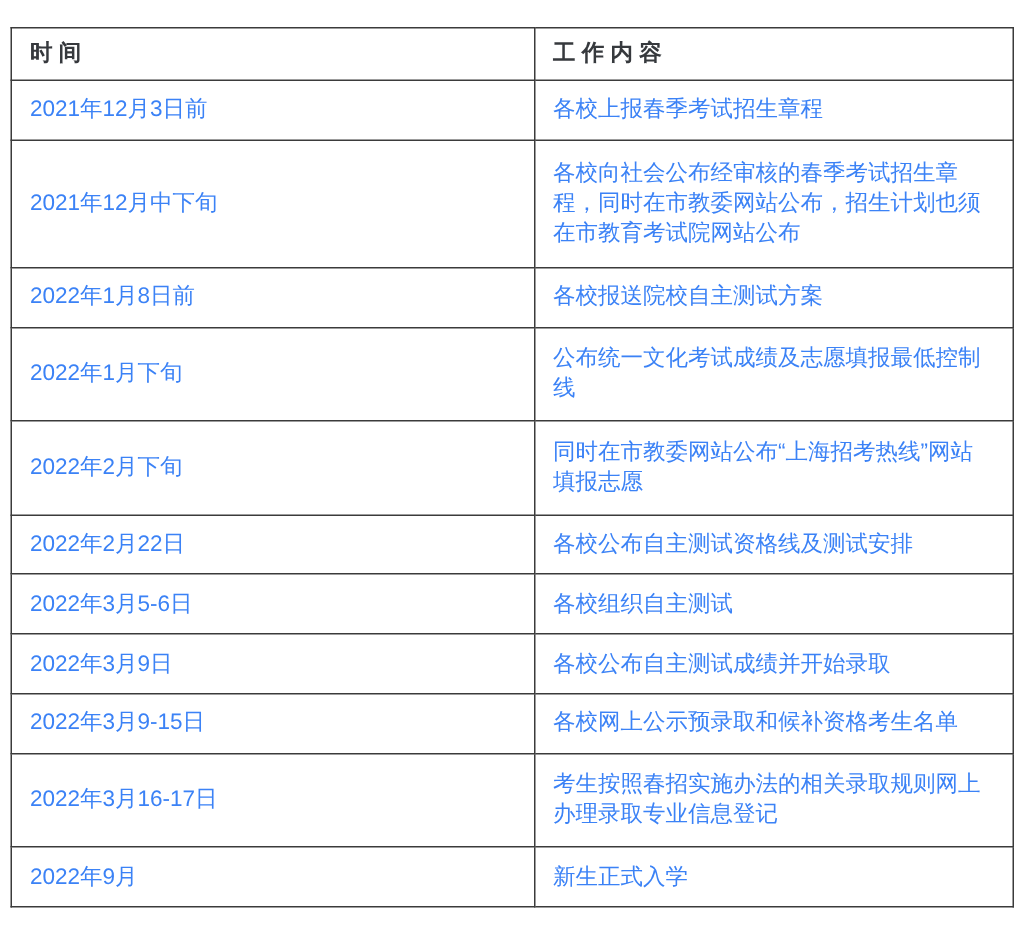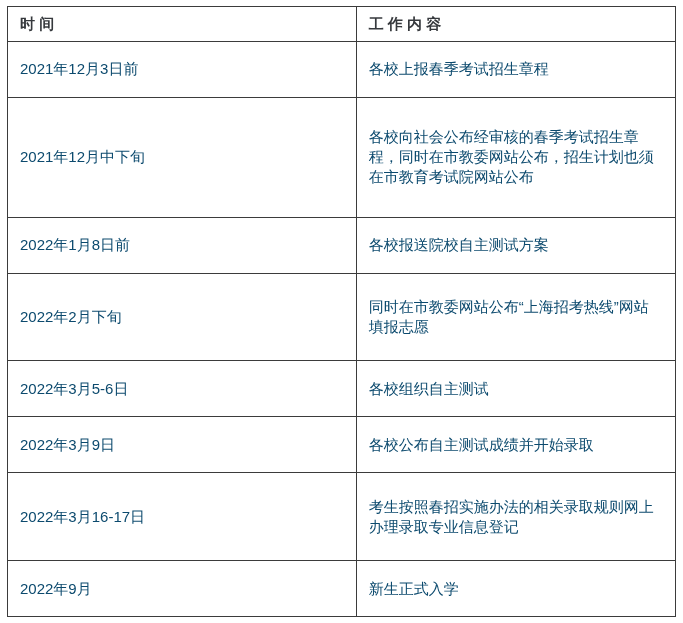--- a/index.html
+++ b/index.html
@@ -5,40 +5,40 @@
   html, body {
     margin: 0;
     padding: 0;
     background: #ffffff;
     font-family: "Liberation Sans", "DejaVu Sans", sans-serif;
   }
   .page {
     width: 683px;
     height: 623px;
     box-sizing: border-box;
-    padding: 6px 7px;
+    padding: 18px 7px;
     background: #ffffff;
     overflow: hidden;
   }
   table.schedule {
     width: 100%;
     height: 100%;
     border-collapse: collapse;
     table-layout: fixed;
     background: #ffffff;
   }
   table.schedule col.time-col { width: 52.2%; }
   table.schedule col.task-col { width: 47.8%; }
   table.schedule th,
   table.schedule td {
     border: 1px solid #3b3b3b;
     padding: 7px 12px;
     font-size: 15px;
     line-height: 20px;
-    color: #0c4a6e;
+    color: #3b82f6;
     text-align: left;
     vertical-align: middle;
     word-break: break-all;
   }
   table.schedule th {
     font-weight: bold;
     color: #36393d;
   }
 </style>
 </head>
@@ -63,30 +63,42 @@
       </tr>
       <tr>
         <td>2021年12月中下旬</td>
         <td>各校向社会公布经审核的春季考试招生章程，同时在市教委网站公布，招生计划也须在市教育考试院网站公布</td>
       </tr>
       <tr>
         <td>2022年1月8日前</td>
         <td>各校报送院校自主测试方案</td>
       </tr>
       <tr>
+        <td>2022年1月下旬</td>
+        <td>公布统一文化考试成绩及志愿填报最低控制线</td>
+      </tr>
+      <tr>
         <td>2022年2月下旬</td>
         <td>同时在市教委网站公布“上海招考热线”网站填报志愿</td>
+      </tr>
+      <tr>
+        <td>2022年2月22日</td>
+        <td>各校公布自主测试资格线及测试安排</td>
       </tr>
       <tr>
         <td>2022年3月5-6日</td>
         <td>各校组织自主测试</td>
       </tr>
       <tr>
         <td>2022年3月9日</td>
         <td>各校公布自主测试成绩并开始录取</td>
+      </tr>
+      <tr>
+        <td>2022年3月9-15日</td>
+        <td>各校网上公示预录取和候补资格考生名单</td>
       </tr>
       <tr>
         <td>2022年3月16-17日</td>
         <td>考生按照春招实施办法的相关录取规则网上办理录取专业信息登记</td>
       </tr>
       <tr>
         <td>2022年9月</td>
         <td>新生正式入学</td>
       </tr>
     </tbody>

